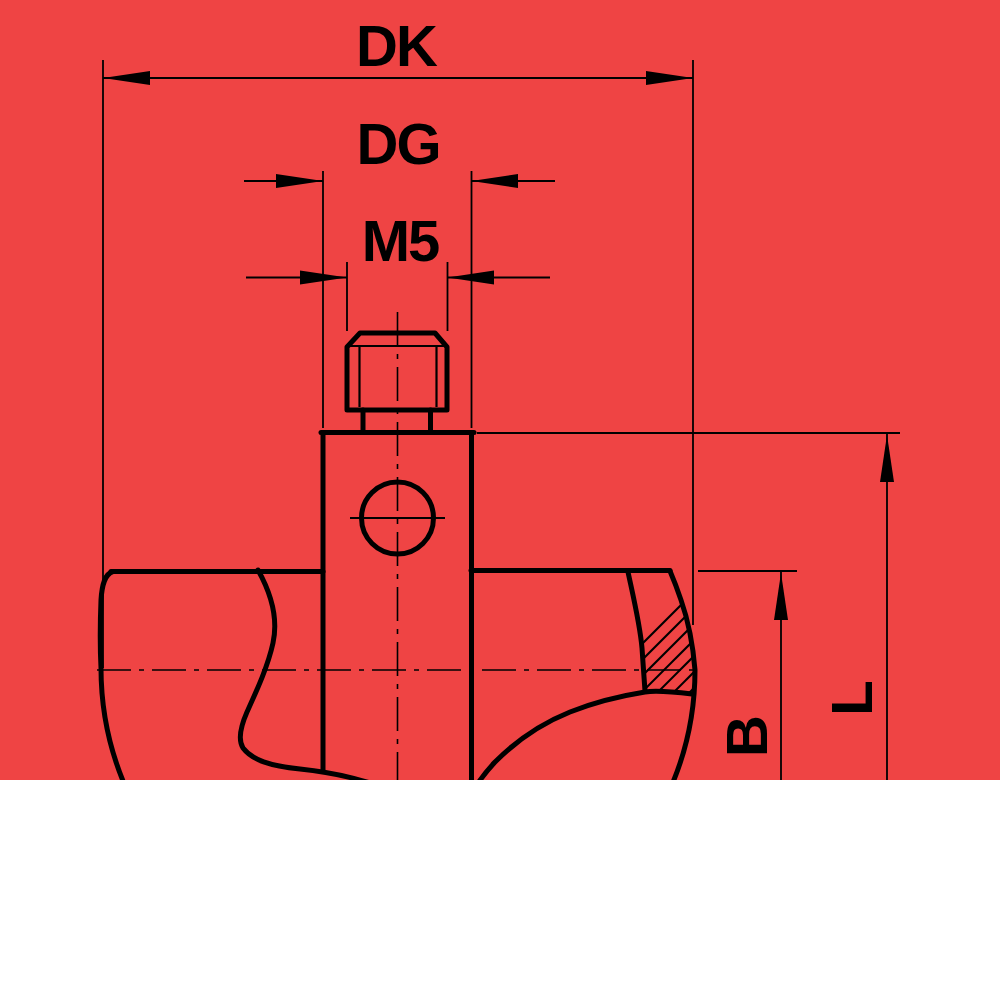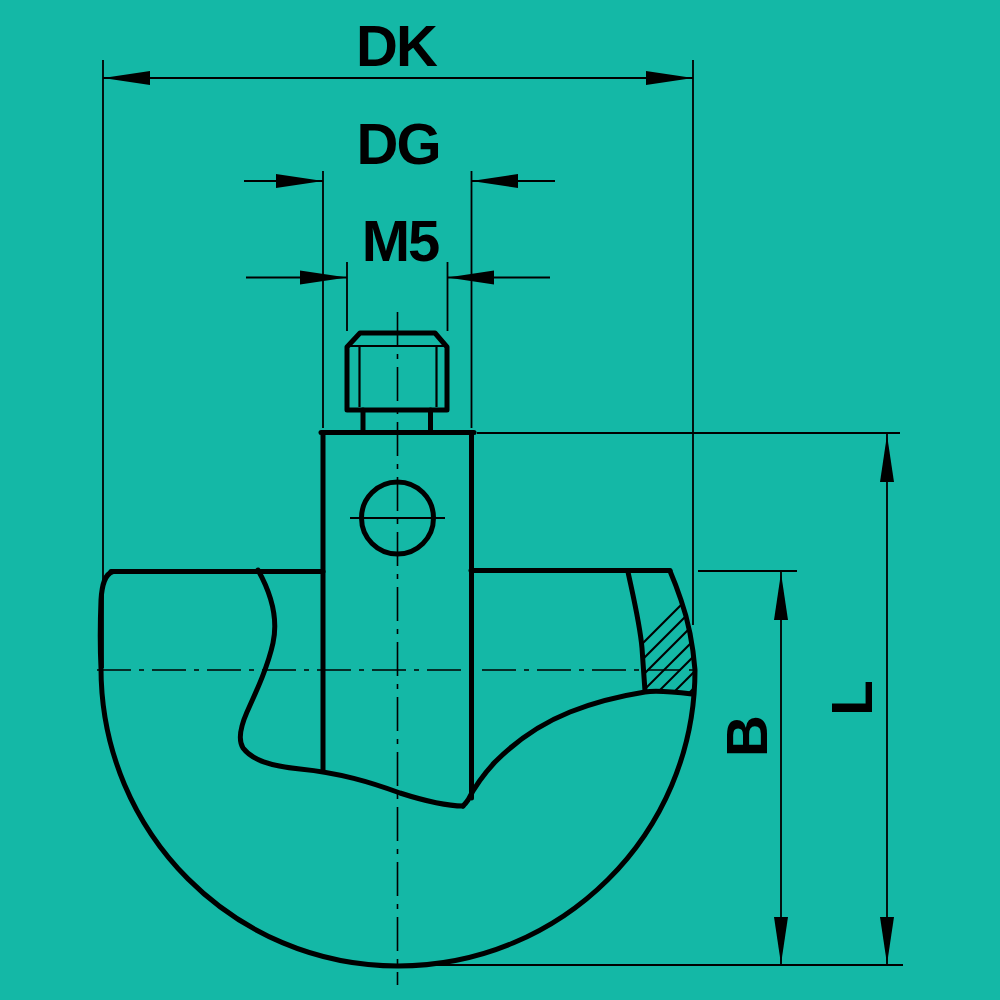--- a/index.html
+++ b/index.html
@@ -3,22 +3,22 @@
 <meta charset="utf-8">
 <style>
   html, body {
     margin: 0;
     padding: 0;
     background: #ffffff;
   }
   .sheet {
     position: relative;
     width: 1000px;
-    height: 1000px;
-    background: #14b8a6;
+    height: 780px;
+    background: #ef4444;
     overflow: hidden;
   }
   svg { display: block; }
   .dim-label {
     font-family: "Liberation Sans", "DejaVu Sans", sans-serif;
     font-weight: bold;
     font-size: 58px;
     letter-spacing: -2px;
     fill: #000000;
   }

